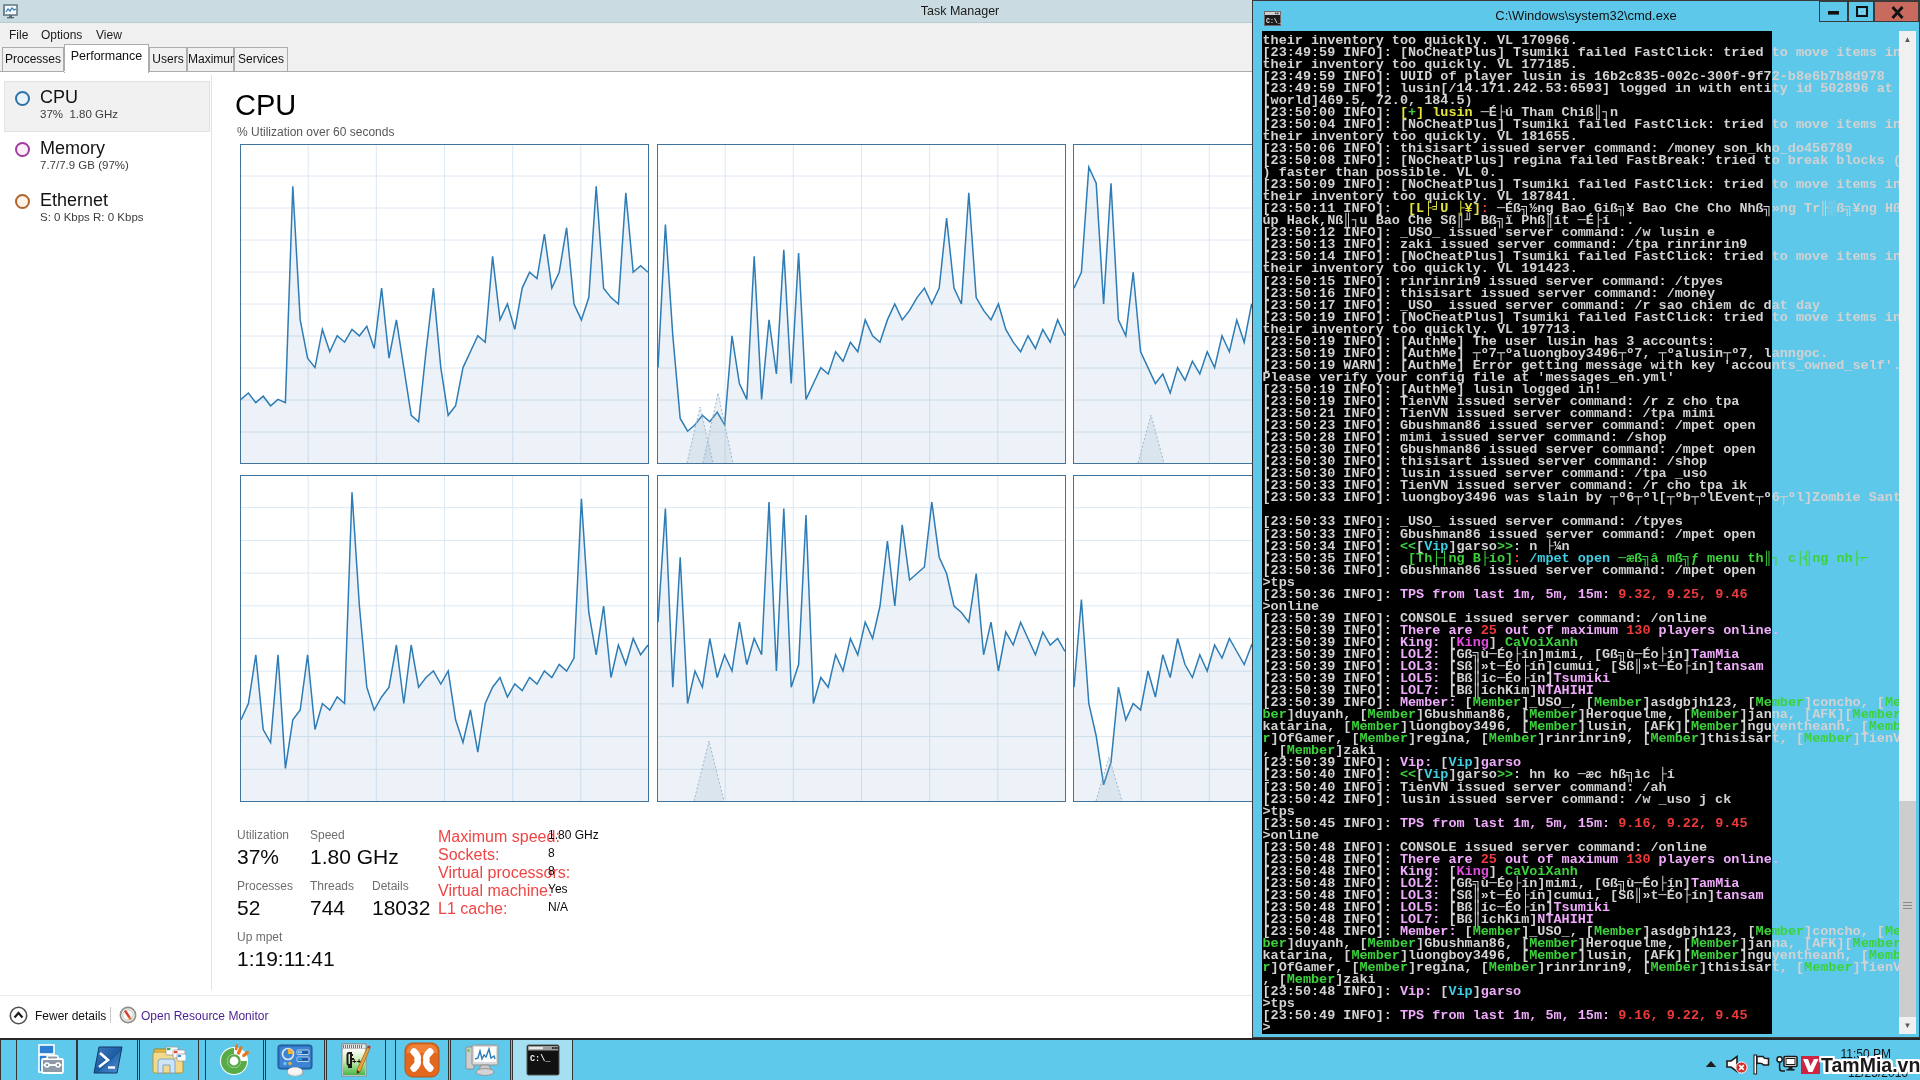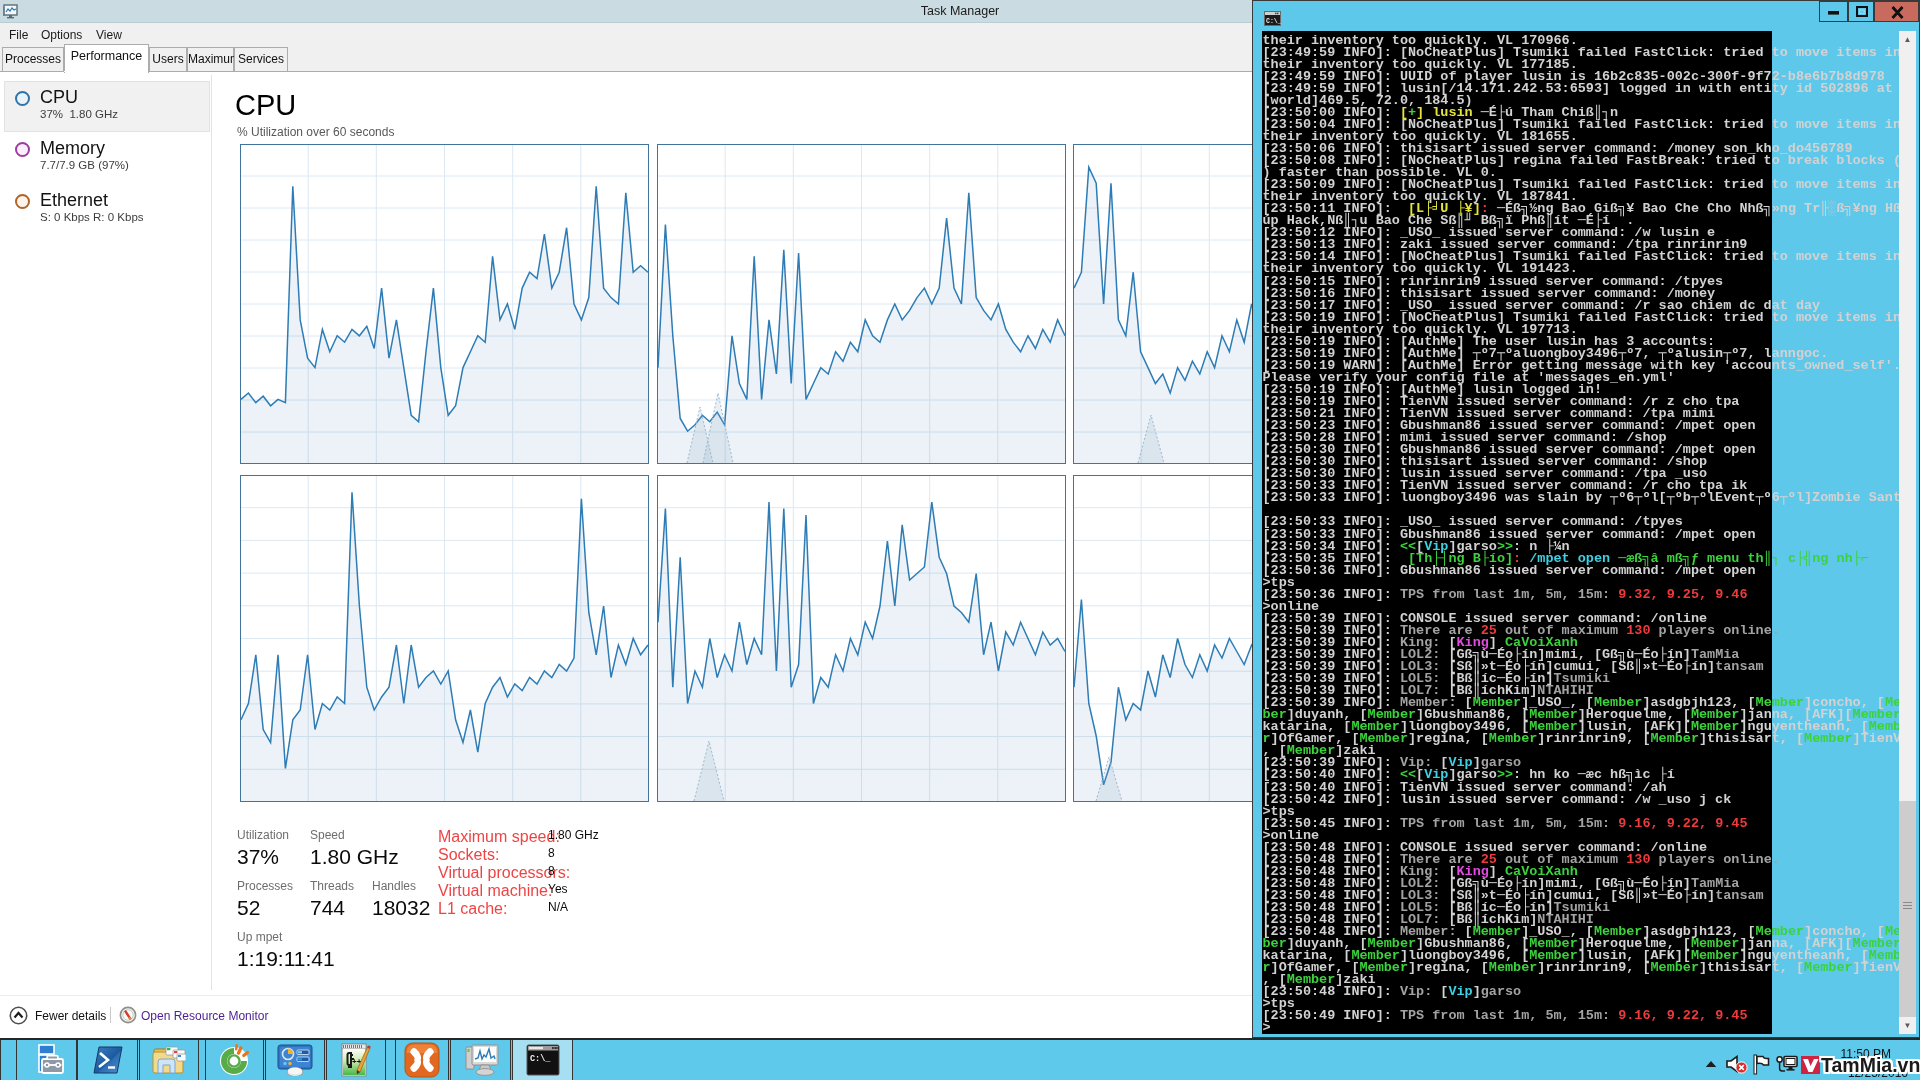--- a/index.html
+++ b/index.html
@@ -35,21 +35,21 @@
 #orm{position:absolute;left:141px;top:1009px;font-size:12px;color:#4c1d95}
 #sep1{position:absolute;left:110px;top:1007px;width:1px;height:16px;background:#c9c9c9}
 
 #cmd{position:absolute;left:1252px;top:0;width:668px;height:1038px;background:#5ec8ea;border:1px solid #3a3a3a;box-sizing:border-box;z-index:10}
 #cmd-title{position:absolute;left:0;top:0;width:100%;height:30px}
 #cmd-cap{position:absolute;left:0;top:7px;width:100%;text-align:center;font-size:13px;color:#101010}
 .cbtn{position:absolute;top:0;height:21px;border:1px solid #3a3a3a;box-sizing:border-box}
 #console{position:absolute;left:9px;top:30px;width:510px;height:1003px;background:#000}
 #ctext{position:absolute;left:0.5px;top:3.6px;margin:0;font-family:"Liberation Mono",monospace;font-weight:bold;font-size:13.47px;line-height:12.05px;color:#d2d2d2;white-space:pre}
 #ctext i{font-style:normal}
-i.y{color:#e4e43c}i.g{color:#3cd23c}i.c{color:#3fd0e4}i.r{color:#ee3a3a}i.o{color:#a3a3a3}i.m{color:#e04ce0}
+i.y{color:#e4e43c}i.g{color:#3cd23c}i.c{color:#3fd0e4}i.r{color:#ee3a3a}i.o{color:#f0abfc}i.m{color:#e04ce0}
 
 #sbtrack{position:absolute;left:646px;top:30px;width:17px;height:1003px;background:#f0f0f0}
 .sbarrow{position:absolute;left:0;width:17px;height:17px;background:#f0f0f0;color:#5a5a5a;font-size:8px;text-align:center;line-height:17px}
 #sbthumb{position:absolute;left:0;top:770px;width:17px;height:216px;background:#cdcdcd}
 #sbgrip{position:absolute;left:4px;top:104px;width:9px;height:1px;background:#8a8a8a;box-shadow:0 3px #8a8a8a,0 -3px #8a8a8a}
 
 #bar{position:absolute;left:0;top:1038px;width:1920px;height:42px;background:#5fc9eb;border-top:2px solid #262626;box-sizing:border-box;z-index:20}
 .tbtn{position:absolute;top:0px;height:40px;background:#5fc9eb;border-left:1px solid #353535;border-right:1px solid #353535;box-sizing:border-box}
 .tbtn svg{position:absolute;left:50%;top:50%;transform:translate(-50%,-50%)}
 #clock{position:absolute;right:29px;top:7px;font-size:12px;color:#101010;text-align:center}
@@ -228,21 +228,21 @@
         <polyline points="23.0,326 36,282 49.0,326" fill="rgba(140,170,200,0.18)" stroke="#9db8cf" stroke-width="1" stroke-dasharray="2,2"></polyline>
         <rect x="0.5" y="0.5" width="408" height="326" fill="none" stroke="#41749c" stroke-width="1"></rect>
       </svg></div>
 
   <div class="lab" style="left:237px;top:828px">Utilization</div>
   <div class="lab" style="left:310px;top:828px">Speed</div>
   <div class="big" style="left:237px;top:845px">37%</div>
   <div class="big" style="left:310px;top:845px">1.80 GHz</div>
   <div class="lab" style="left:237px;top:879px">Processes</div>
   <div class="lab" style="left:310px;top:879px">Threads</div>
-  <div class="lab" style="left:372px;top:879px">Handles</div>
+  <div class="lab" style="left:372px;top:879px">Details</div>
   <div class="big" style="left:237px;top:896px">52</div>
   <div class="big" style="left:310px;top:896px">744</div>
   <div class="big" style="left:372px;top:896px">18032</div>
   <div class="lab" style="left:237px;top:930px">Up mpet</div>
   <div class="big" style="left:237px;top:947px">1:19:11:41</div>
   <div class="rlab" style="left:438px;top:828px">Maximum speed:</div>
     <div class="rval" style="left:548px;top:828px">1.80 GHz</div>
   <div class="rlab" style="left:438px;top:846px">Sockets:</div>
     <div class="rval" style="left:548px;top:846px">8</div>
   <div class="rlab" style="left:438px;top:864px">Virtual processors:</div>
@@ -270,20 +270,21 @@
 
 <div id="cmd">
   <div id="cmd-title">
     <svg class="abs" style="left:11px;top:10px" width="17" height="15" viewBox="0 0 17 15">
         <rect x="0.5" y="0.5" width="16" height="14" fill="#1b1b1b" stroke="#6b6b6b"></rect>
         <rect x="1" y="1" width="15" height="3" fill="#cfcfcf"></rect>
         <rect x="11" y="1.6" width="1.5" height="1.6" fill="#444"></rect>
         <rect x="13" y="1.6" width="1.5" height="1.6" fill="#444"></rect>
         <text x="2" y="11.5" font-family="Liberation Mono" font-size="6.5" font-weight="bold" fill="#e8e8e8">C:\_</text>
       </svg>
+    <span id="cmd-cap">C:\Windows\system32\cmd.exe</span>
     <div class="cbtn" style="left:566px;width:29px;background:#5ec8ea">
         <svg class="abs" style="left:8px;top:9px" width="13" height="5" viewBox="0 0 13 5">
           <rect width="11" height="3.6" fill="#111"></rect>
         </svg>
       </div>
     <div class="cbtn" style="left:595px;width:26px;background:#5ec8ea">
         <svg class="abs" style="left:7px;top:4px" width="12" height="12" viewBox="0 0 12 12">
           <rect x="1" y="1" width="10" height="9" fill="none" stroke="#111" stroke-width="2"></rect>
           <rect x="3.6" y="4" width="4.6" height="3.4" fill="#5ec8ea" stroke="#9adcf2" stroke-width="1"></rect>
         </svg>

